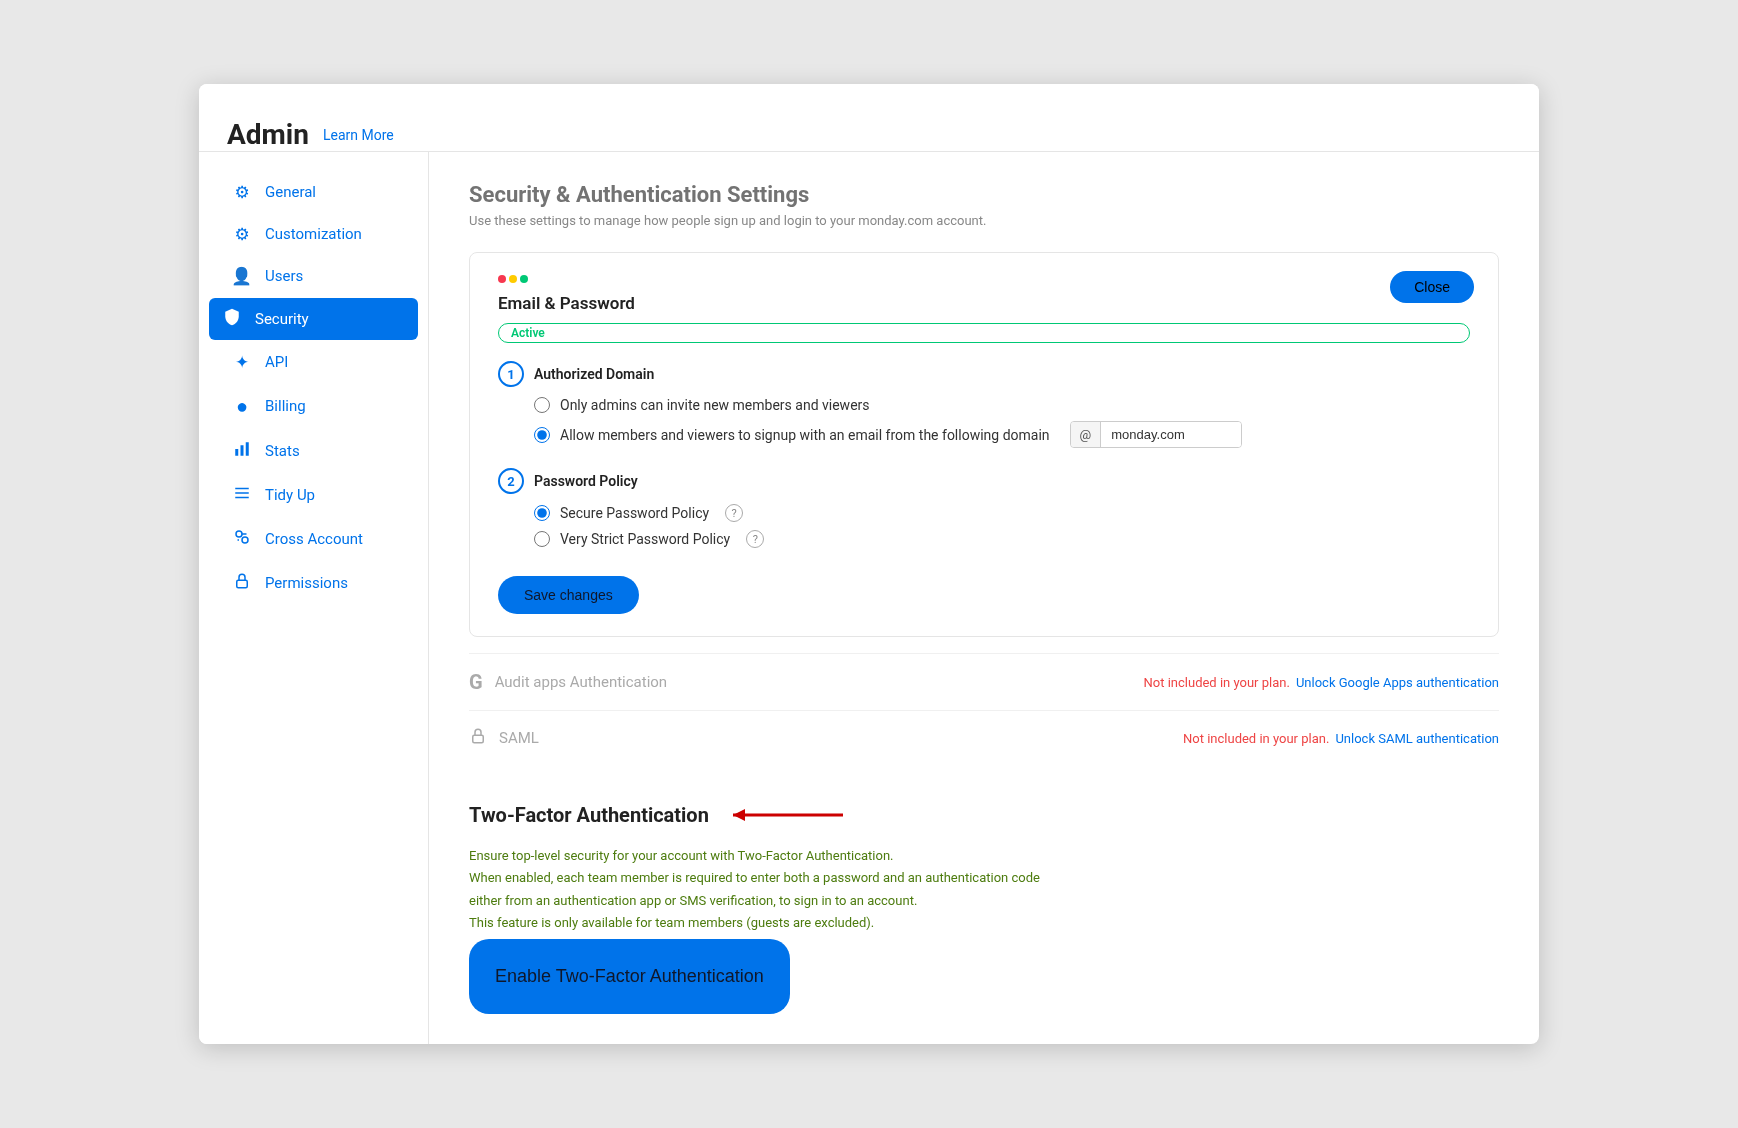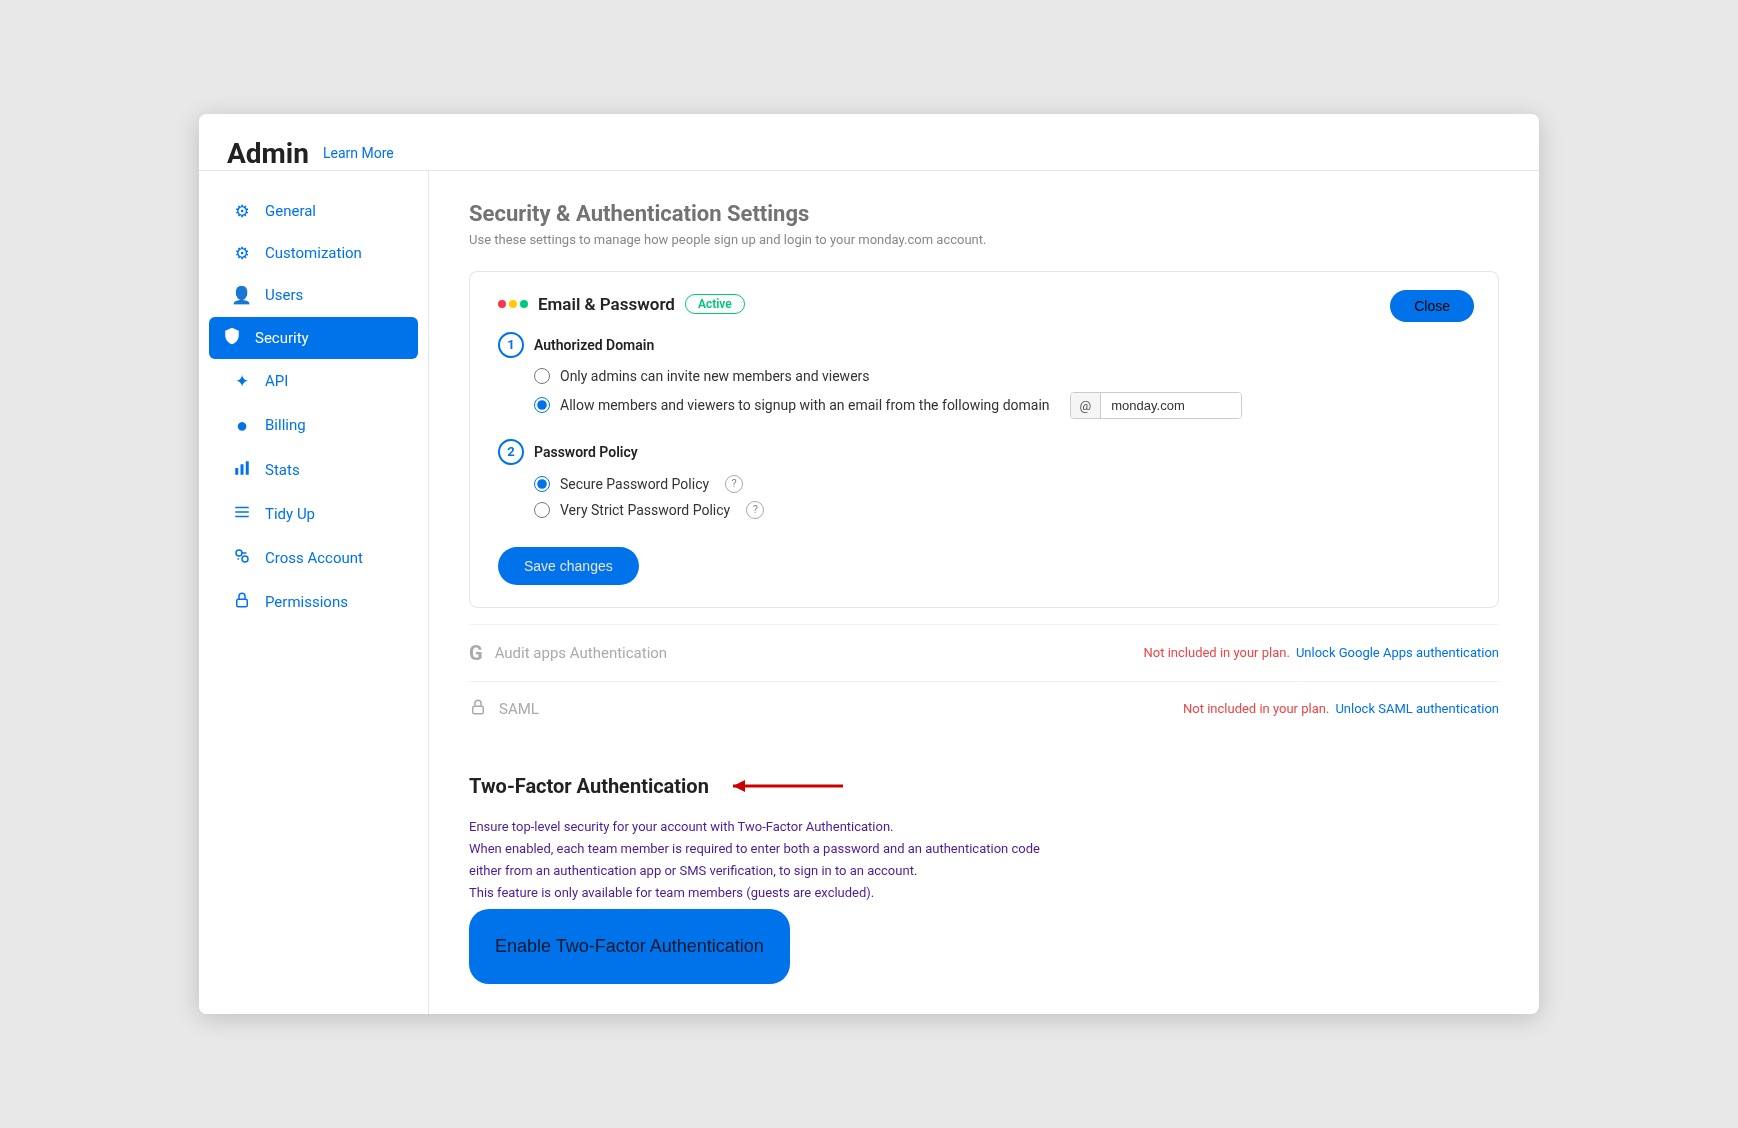--- a/index.html
+++ b/index.html
@@ -18,21 +18,21 @@
       background: #fff;
       border-radius: 8px;
       box-shadow: 0 4px 24px rgba(0,0,0,0.18);
       display: flex;
       flex-direction: column;
       overflow: hidden;
     }
     .window-header {
       display: flex;
       align-items: center;
-      padding: 23px 28px 0 28px;
+      padding: 34px 28px 0 28px;
       background: #fff;
       border-bottom: 1px solid #e5e5e5;
     }
     .app-title {
       font-size: 28px;
       font-weight: 700;
       color: #222;
       margin-right: 14px;
     }
     .learn-more-link {
@@ -120,20 +120,21 @@
       border: 1px solid #e5e5e5;
       border-radius: 8px;
       padding: 22px 28px;
       margin-bottom: 16px;
       position: relative;
     }
     .section-header {
       display: flex;
       gap: 10px;
       margin-bottom: 18px;
+      flex-direction: column;
     }
     .section-header-title {
       font-size: 17px;
       font-weight: 600;
       color: #222;
     }
     .active-badge {
       border: 1.5px solid #00c875;
       color: #00c875;
       font-size: 12px;
@@ -230,21 +231,21 @@
       display: inline-flex;
       align-items: center;
       justify-content: center;
       font-size: 11px;
       color: #888;
       cursor: pointer;
       margin-left: 6px;
     }
     .save-btn {
       background: #0073ea;
-      color: #e5e5e5;
+      color: #0f172a;
       border: none;
       border-radius: 20px;
       padding: 11px 26px;
       font-size: 14px;
       cursor: pointer;
       font-weight: 500;
       margin-top: 8px;
     }
     
     .auth-row {
@@ -281,21 +282,21 @@
       font-size: 20px;
       font-weight: 700;
       color: #222;
       margin-bottom: 10px;
       display: flex;
       align-items: center;
       gap: 14px;
     }
     .two-factor-desc {
       font-size: 13px;
-      color: #4c1d95;
+      color: #4d7c0f;
       line-height: 1.7;
       margin-bottom: 5px;
     }
     .enable-btn {
       background: #0073ea;
       color: #0f172a;
       border: none;
       border-radius: 20px;
       padding: 27px 26px;
       font-size: 18px;

